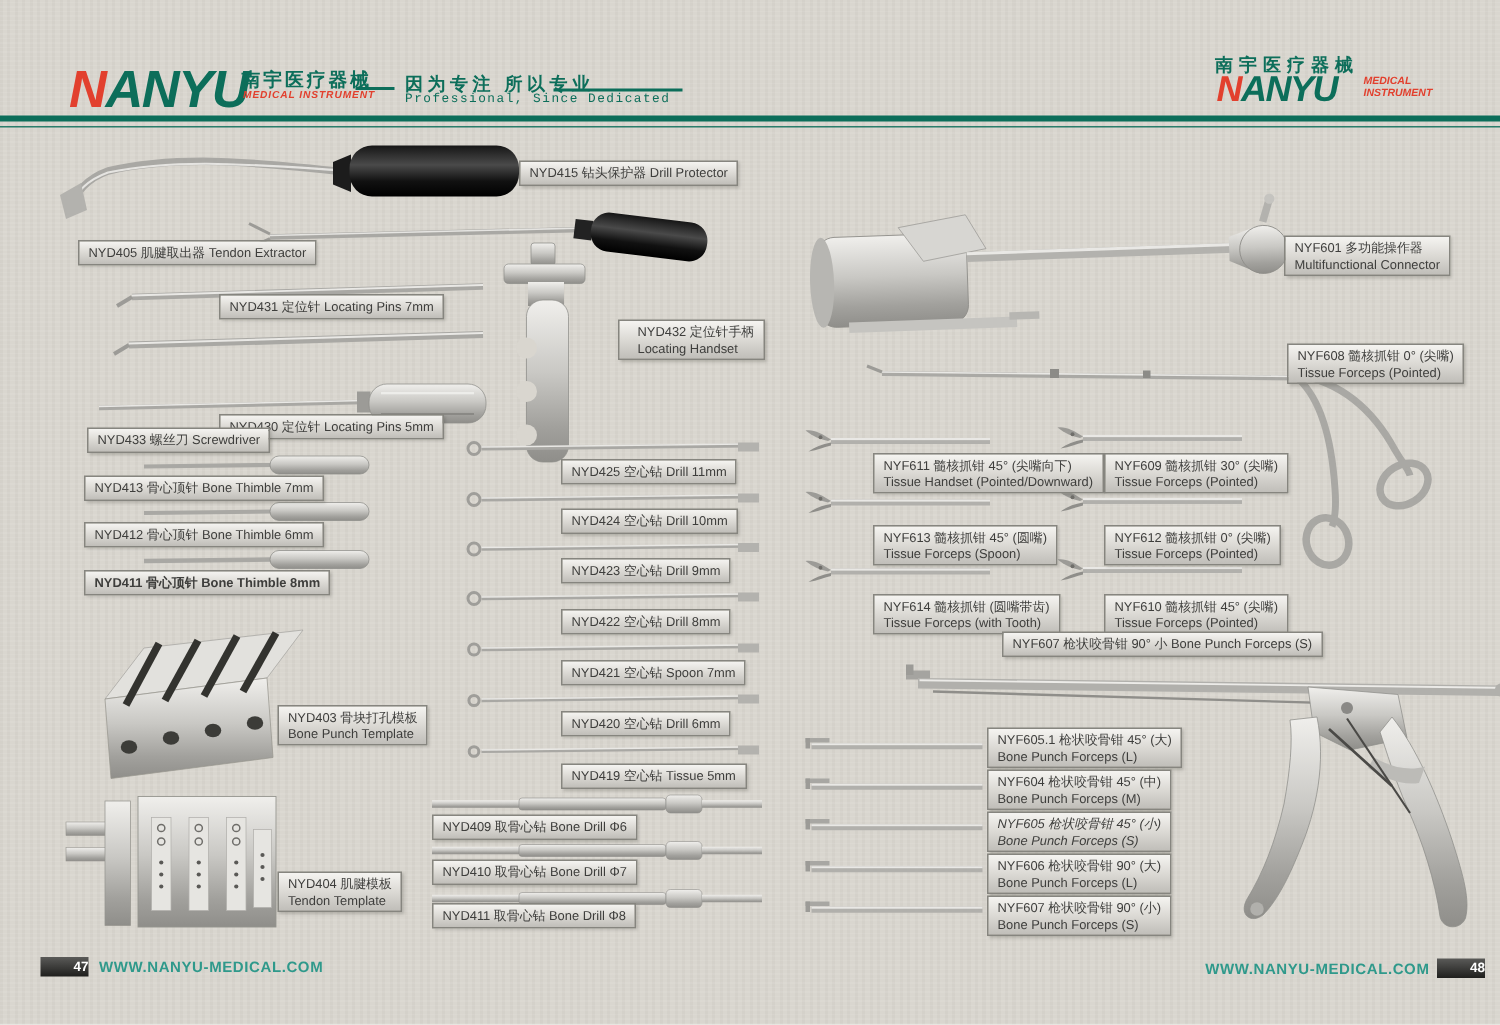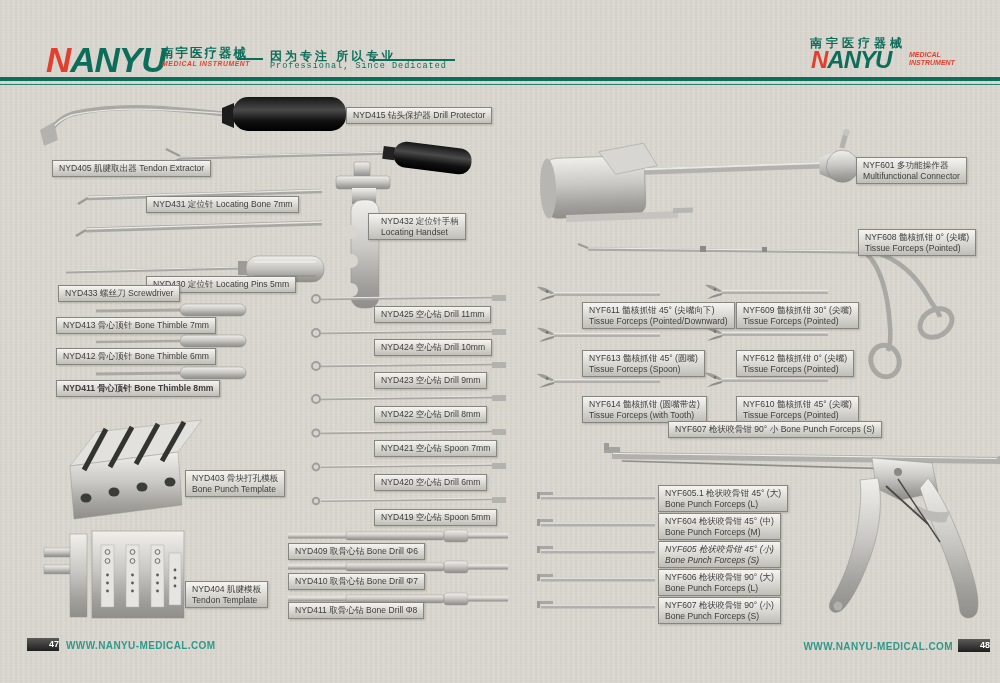--- a/index.html
+++ b/index.html
@@ -329,37 +329,37 @@
       <use href="#tipB" transform="translate(537,524)"></use>
       <use href="#tipB" transform="translate(537,551)"></use>
       <use href="#tipB" transform="translate(537,579)"></use>
       <use href="#tipB" transform="translate(537,606)"></use>
     </g>
   </svg>
 
 
   <div class="lbl" style="left:346px;top:107px;">NYD415 钻头保护器 Drill Protector</div>
   <div class="lbl" style="left:52px;top:160px;">NYD405 肌腱取出器 Tendon Extractor</div>
-  <div class="lbl" style="left:146px;top:196px;">NYD431 定位针 Locating Bone  7mm</div>
+  <div class="lbl" style="left:146px;top:196px;">NYD431 定位针 Locating Pins  7mm</div>
   <div class="lbl" style="left:146px;top:228px;margin-top:48px;">NYD430 定位针 Locating Pins  5mm</div>
-  <div class="lbl" style="left:368px;top:213px;padding-left:12px;">
+  <div class="lbl" style="left:412px;top:213px;padding-left:12px;">
       <div>NYD432 定位针手柄</div>
       <div>Locating Handset</div>
     </div>
   <div class="lbl" style="left:58px;top:285px;">NYD433 螺丝刀 Screwdriver</div>
   <div class="lbl" style="left:56px;top:317px;">NYD413 骨心顶针 Bone Thimble  7mm</div>
   <div class="lbl" style="left:56px;top:348px;">NYD412 骨心顶针 Bone Thimble  6mm</div>
   <div class="lbl" style="left:56px;top:380px;font-weight:bold;">NYD411 骨心顶针 Bone Thimble  8mm</div>
   <div class="lbl" style="left:374px;top:306px;">NYD425 空心钻 Drill  11mm</div>
   <div class="lbl" style="left:374px;top:339px;">NYD424 空心钻 Drill  10mm</div>
   <div class="lbl" style="left:374px;top:372px;">NYD423 空心钻 Drill  9mm</div>
   <div class="lbl" style="left:374px;top:406px;">NYD422 空心钻 Drill  8mm</div>
   <div class="lbl" style="left:374px;top:440px;">NYD421 空心钻 Spoon  7mm</div>
   <div class="lbl" style="left:374px;top:474px;">NYD420 空心钻 Drill  6mm</div>
-  <div class="lbl" style="left:374px;top:509px;">NYD419 空心钻 Spoon  5mm</div>
+  <div class="lbl" style="left:374px;top:509px;">NYD419 空心钻 Tissue  5mm</div>
   <div class="lbl" style="left:185px;top:470px;">
       <div>NYD403 骨块打孔模板</div>
       <div>Bone Punch Template</div>
     </div>
   <div class="lbl" style="left:185px;top:581px;">
       <div>NYD404 肌腱模板</div>
       <div>Tendon Template</div>
     </div>
   <div class="lbl" style="left:288px;top:543px;">NYD409 取骨心钻 Bone Drill  Φ6</div>
   <div class="lbl" style="left:288px;top:573px;">NYD410 取骨心钻 Bone Drill  Φ7</div>
@@ -368,21 +368,21 @@
   <div class="lbl" style="left:856px;top:157px;">
       <div>NYF601 多功能操作器</div>
       <div>Multifunctional Connector</div>
     </div>
   <div class="lbl" style="left:858px;top:229px;">
       <div>NYF608 髓核抓钳 0° (尖嘴)</div>
       <div>Tissue Forceps (Pointed)</div>
     </div>
   <div class="lbl" style="left:582px;top:302px;">
       <div>NYF611 髓核抓钳 45° (尖嘴向下)</div>
-      <div>Tissue Forceps (Pointed/Downward)</div>
+      <div>Tissue Handset (Pointed/Downward)</div>
     </div>
   <div class="lbl" style="left:736px;top:302px;">
       <div>NYF609 髓核抓钳 30° (尖嘴)</div>
       <div>Tissue Forceps (Pointed)</div>
     </div>
   <div class="lbl" style="left:582px;top:350px;">
       <div>NYF613 髓核抓钳 45° (圆嘴)</div>
       <div>Tissue Forceps (Spoon)</div>
     </div>
   <div class="lbl" style="left:736px;top:350px;">

